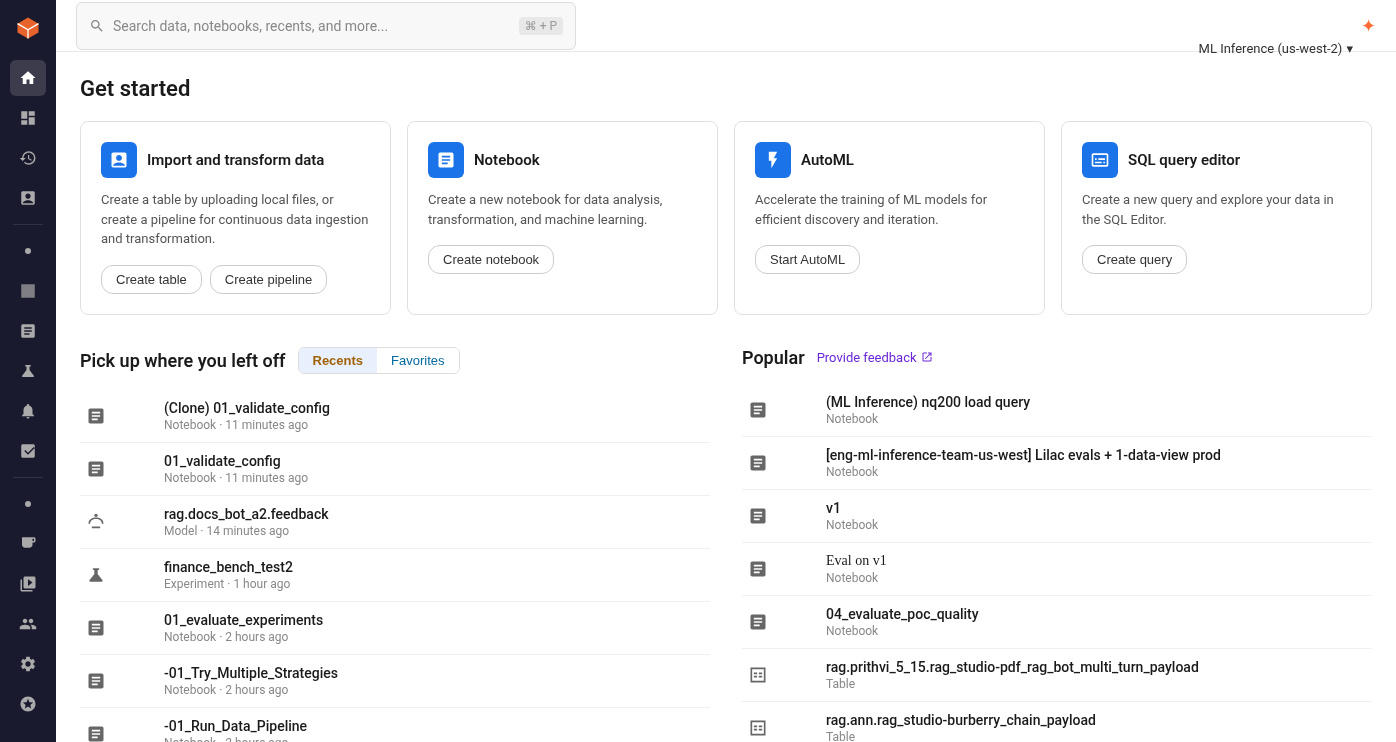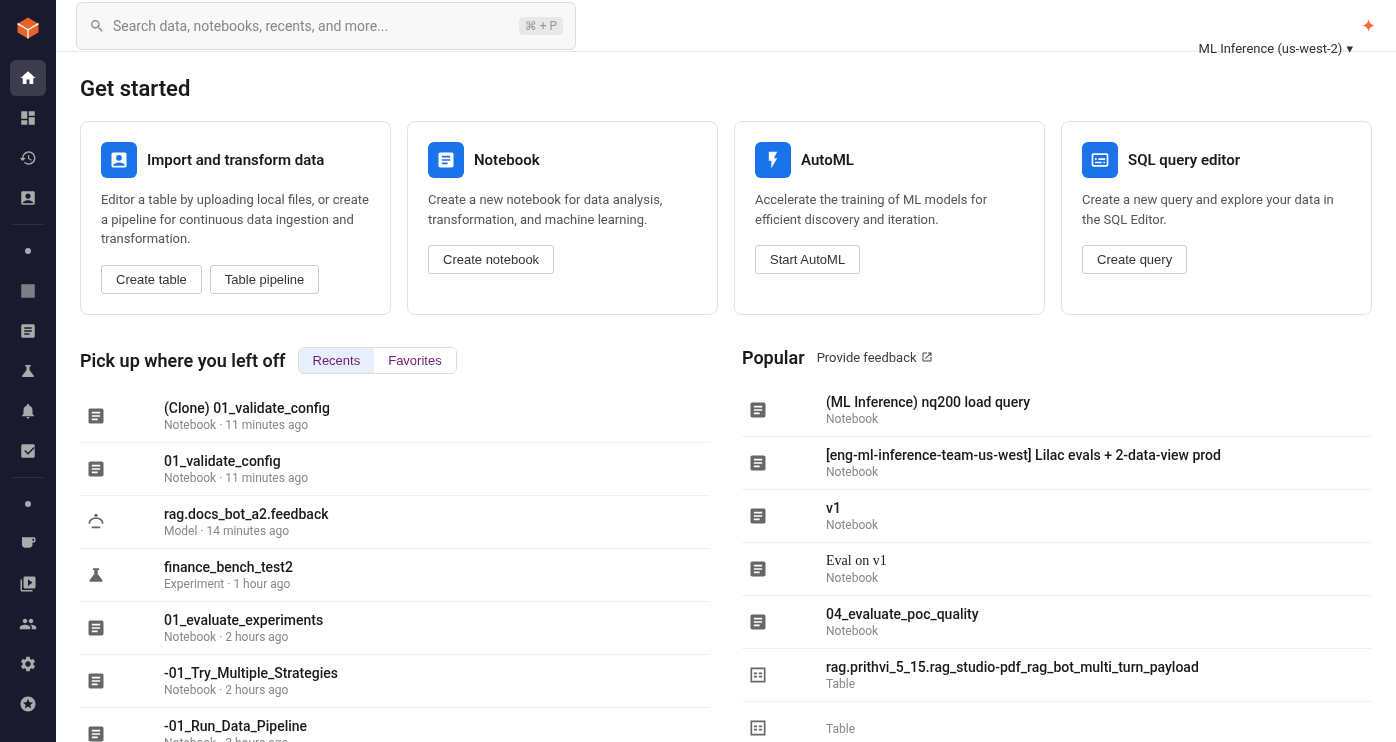--- a/index.html
+++ b/index.html
@@ -138,21 +138,21 @@
       margin-bottom: 16px;
     }
     .card-actions {
       display: flex;
       gap: 8px;
       flex-wrap: wrap;
     }
     .btn-outline {
       padding: 6px 14px;
       border: 1px solid #ccc;
-      border-radius: 3px;
+      border-radius: 12px;
       background: #fff;
       font-size: 13px;
       cursor: pointer;
       color: #333;
     }
 
     
     .bottom-section {
       display: flex;
       gap: 32px;
@@ -175,30 +175,30 @@
       border: 1px solid #ddd;
       border-radius: 6px;
       overflow: hidden;
     }
     .tab-btn {
       padding: 5px 14px;
       font-size: 13px;
       cursor: pointer;
       background: #fff;
       border: none;
-      color: #701a75;
+      color: #0369a1;
     }
     .tab-btn.active {
       background: #e8f0fe;
-      color: #701a75;
-      font-weight: 400;
+      color: #a16207;
+      font-weight: 700;
     }
     .provide-feedback {
       font-size: 13px;
-      color: #404040;
+      color: #6d28d9;
       cursor: pointer;
       display: flex;
       align-items: center;
       gap: 4px;
     }
 
     
     .list-item {
       display: flex;
       align-items: center;
@@ -350,24 +350,24 @@
 
       <div class="card">
         <div class="card-header">
           <div class="card-icon" style="background:#1a73e8;">
             <svg viewBox="0 0 24 24" fill="white" width="20" height="20">
                 <path d="M19 3H5c-1.11 0-2 .9-2 2v14c0 1.1.89 2 2 2h14c1.1 0 2-.9 2-2V5c0-1.1-.9-2-2-2zm-7 3c1.93 0 3.5 1.57 3.5 3.5S13.93 13 12 13s-3.5-1.57-3.5-3.5S10.07 6 12 6zm7 13H5v-.23c0-.62.28-1.2.76-1.58C7.47 15.82 9.64 15 12 15s4.53.82 6.24 2.19c.48.38.76.97.76 1.58V19z"></path>
               </svg>
           </div>
           <span class="card-title">Import and transform data</span>
         </div>
-        <p class="card-desc">Editor a table by uploading local files, or create a pipeline for continuous data ingestion and transformation.</p>
+        <p class="card-desc">Create a table by uploading local files, or create a pipeline for continuous data ingestion and transformation.</p>
         <div class="card-actions">
           <button class="btn-outline">Create table</button>
-          <button class="btn-outline">Table pipeline</button>
+          <button class="btn-outline">Create pipeline</button>
         </div>
       </div>
 
       <div class="card">
         <div class="card-header">
           <div class="card-icon" style="background:#1a73e8;">
             <svg viewBox="0 0 24 24" fill="white" width="20" height="20">
                 <path d="M19 3H5c-1.1 0-2 .9-2 2v14c0 1.1.9 2 2 2h14c1.1 0 2-.9 2-2V5c0-1.1-.9-2-2-2zm-5 14H7v-2h7v2zm3-4H7v-2h10v2zm0-4H7V7h10v2z"></path>
               </svg>
           </div>
@@ -524,21 +524,21 @@
       <div class="list-item-meta">Notebook</div>
     </div>
   </div>
             <div class="list-item">
     <div class="list-item-icon">
                 <svg viewBox="0 0 24 24" fill="#666" width="20" height="20">
                   <path d="M19 3H5c-1.1 0-2 .9-2 2v14c0 1.1.9 2 2 2h14c1.1 0 2-.9 2-2V5c0-1.1-.9-2-2-2zm-5 14H7v-2h7v2zm3-4H7v-2h10v2zm0-4H7V7h10v2z"></path>
                 </svg>
               </div>
     <div class="list-item-info">
-      <div class="list-item-name" style="white-space:nowrap;overflow:hidden;text-overflow:ellipsis;max-width:500px;">[eng-ml-inference-team-us-west] Lilac evals + 2-data-view prod</div>
+      <div class="list-item-name" style="white-space:nowrap;overflow:hidden;text-overflow:ellipsis;max-width:500px;">[eng-ml-inference-team-us-west] Lilac evals + 1-data-view prod</div>
       <div class="list-item-meta">Notebook</div>
     </div>
   </div>
             <div class="list-item">
     <div class="list-item-icon">
                 <svg viewBox="0 0 24 24" fill="#666" width="20" height="20">
                   <path d="M19 3H5c-1.1 0-2 .9-2 2v14c0 1.1.9 2 2 2h14c1.1 0 2-.9 2-2V5c0-1.1-.9-2-2-2zm-5 14H7v-2h7v2zm3-4H7v-2h10v2zm0-4H7V7h10v2z"></path>
                 </svg>
               </div>
     <div class="list-item-info">
@@ -579,20 +579,21 @@
       <div class="list-item-meta">Table</div>
     </div>
   </div>
             <div class="list-item">
     <div class="list-item-icon">
                 <svg viewBox="0 0 24 24" fill="#666" width="20" height="20">
                   <path d="M3 3h18v18H3V3zm16 16V5H5v14h14zm-8-8H7V9h4v2zm0 4H7v-2h4v2zm6-4h-4V9h4v2zm0 4h-4v-2h4v2z"></path>
                 </svg>
               </div>
     <div class="list-item-info">
+      <div class="list-item-name" style="white-space:nowrap;overflow:hidden;text-overflow:ellipsis;max-width:500px;">rag.ann.rag_studio-burberry_chain_payload</div>
       <div class="list-item-meta">Table</div>
     </div>
   </div>
           </div>
       </div>
     </div>
   </div>
 </div>
 
 </body></html>

